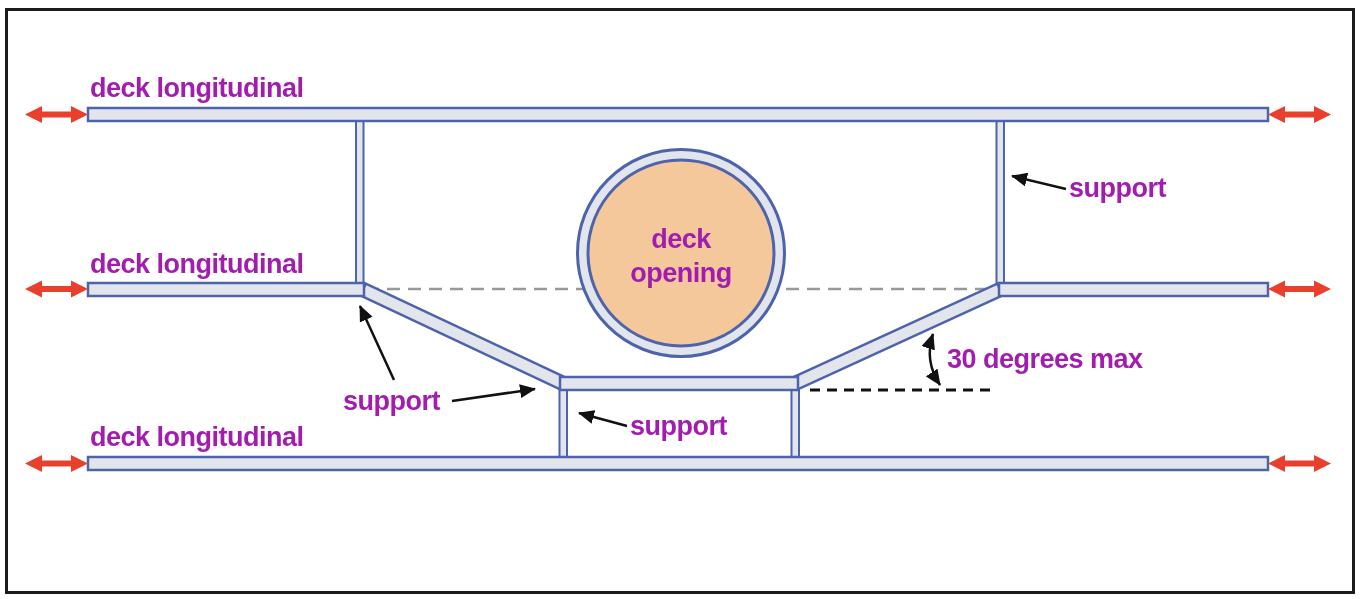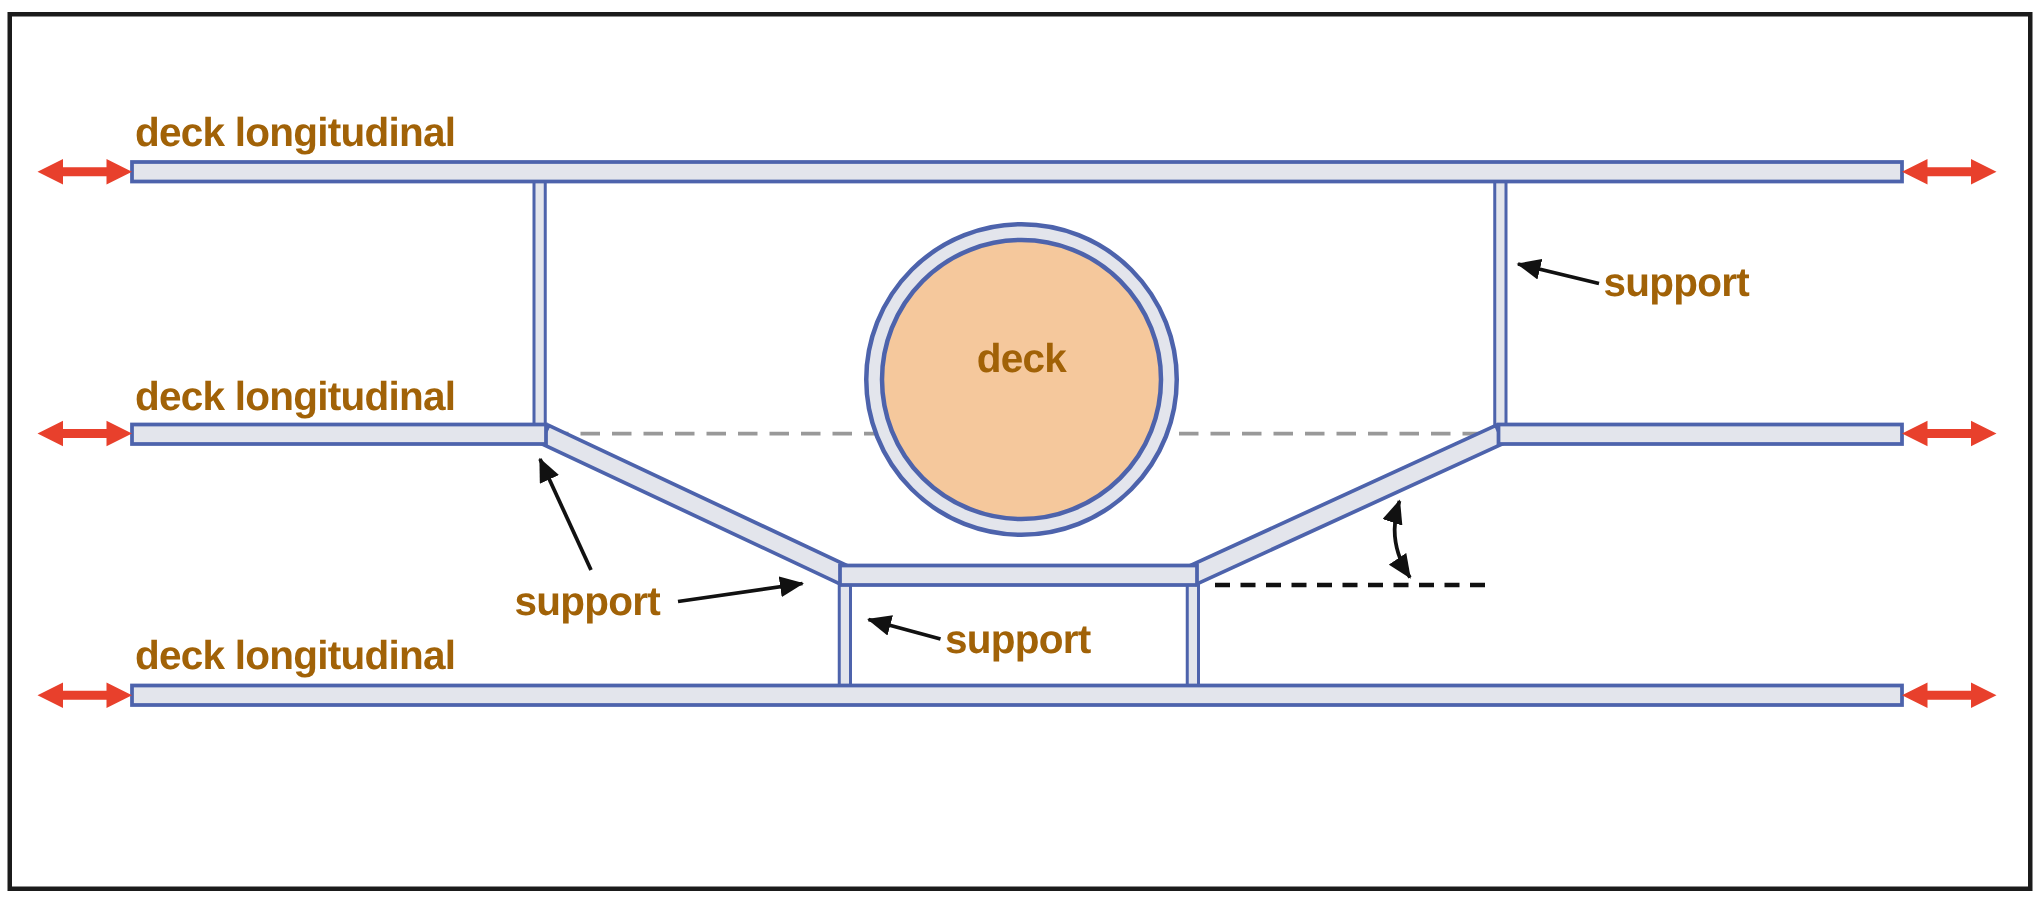--- a/index.html
+++ b/index.html
@@ -24,21 +24,21 @@
   .black-dash { stroke: var(--annotation-black, #111111); stroke-width: 3; stroke-dasharray: 10 7; fill: none; }
   .ann        { stroke: var(--annotation-black, #111111); stroke-width: 2.5; fill: none; }
   .frame      { fill: none; stroke: var(--frame-border, #1b1b1b); stroke-width: 3; }
 
   
   .lbl {
     position: absolute;
     font-weight: bold;
     font-size: 27px;
     line-height: 30px;
-    color: #a16207;
+    color: #a21caf;
     white-space: nowrap;
     letter-spacing: -0.5px;
   }
   .lbl.center { text-align: center; line-height: 34px; white-space: normal; }
   .lbl.center span { display: block; }
 </style>
 </head>
 <body>
 
 <div class="stage">
@@ -89,22 +89,24 @@
   </svg>
 
   <div class="lbl" style="left:90px; top:73px;">deck longitudinal</div>
 
   <div class="lbl" style="left:90px; top:249px;">deck longitudinal</div>
 
   <div class="lbl" style="left:90px; top:422px;">deck longitudinal</div>
 
   <div class="lbl center" style="left:581px; top:222px; width:200px;">
     <span>deck</span>
+    <span>opening</span>
   </div>
 
   <div class="lbl" style="left:1069px; top:173px;">support</div>
 
   <div class="lbl" style="left:630px; top:411px;">support</div>
 
   <div class="lbl" style="left:343px; top:386px;">support</div>
 
+  <div class="lbl" style="left:947px; top:344px;">30 degrees max</div>
 
 </div>
 
 </body></html>

